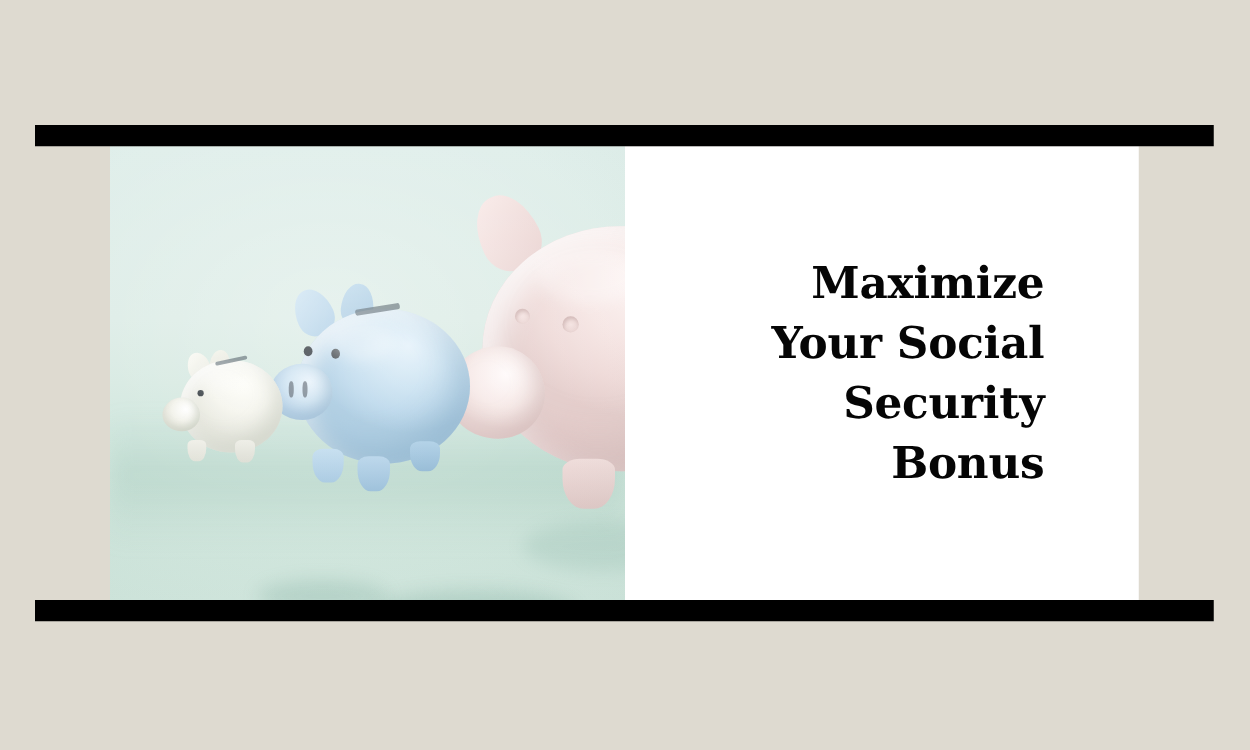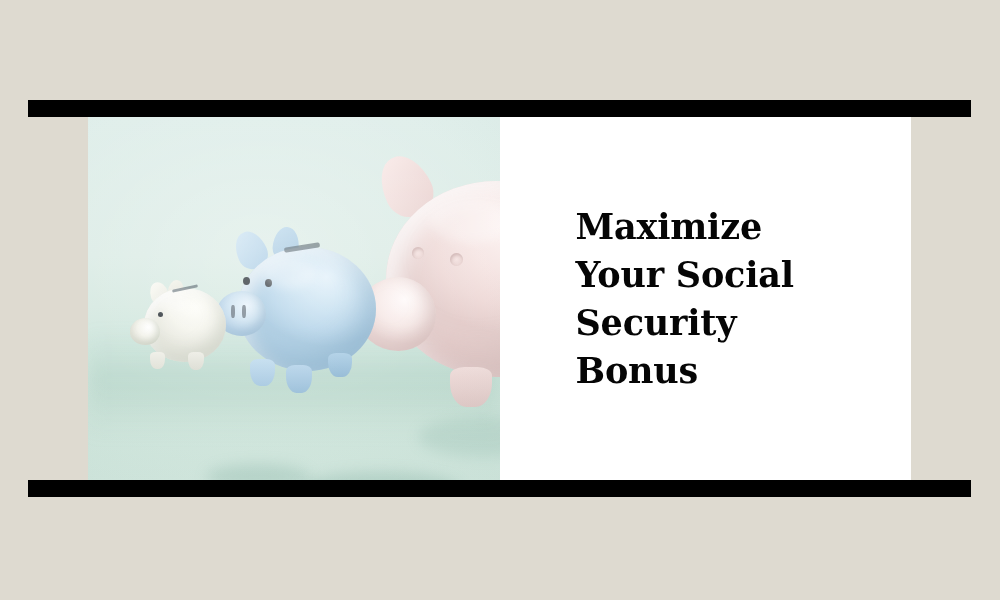--- a/index.html
+++ b/index.html
@@ -230,21 +230,21 @@
     display: flex;
     align-items: center;
     justify-content: center;
   }
   .headline {
     font-family: "DejaVu Serif", "Liberation Serif", serif;
     font-weight: 700;
     font-size: 35px;
     line-height: 48px;
     color: #050505;
-    text-align: left;
+    text-align: right;
     letter-spacing: -0.2px;
     margin: 2px;
     padding: 0 22px;
     max-width: 260px;
   }
 </style>
 </head>
 <body>
 
 <div id="page">

